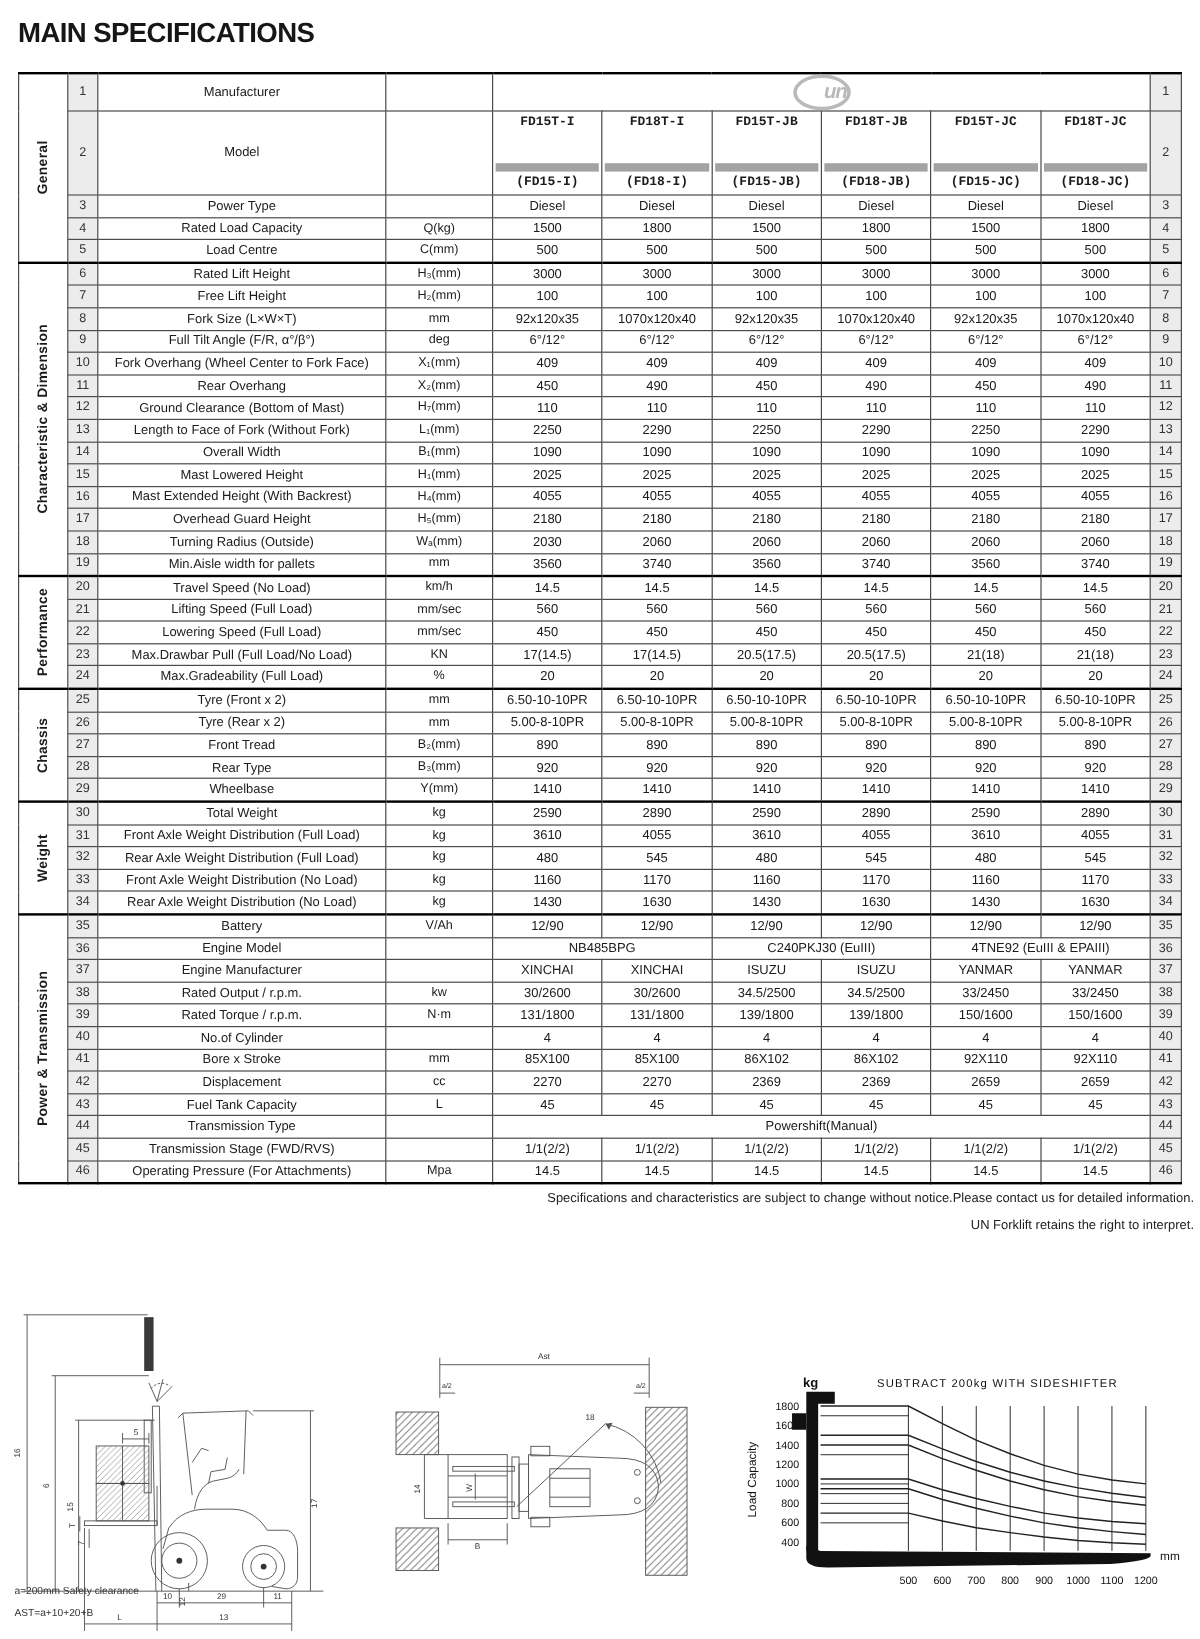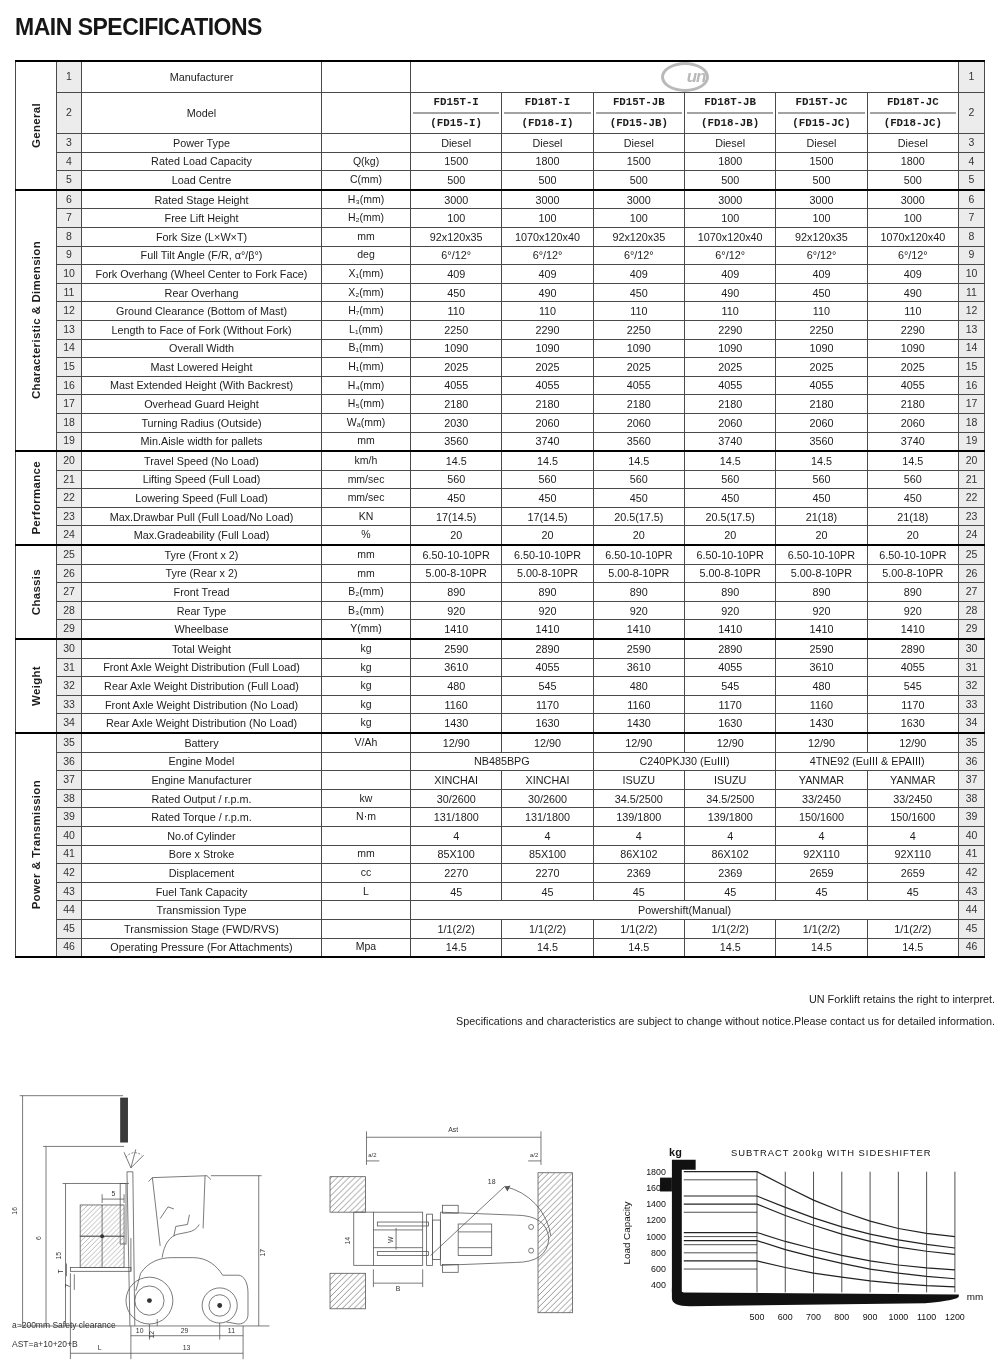--- a/index.html
+++ b/index.html
@@ -14,21 +14,21 @@
   #spec-table tr.gs td{border-top:2.4px solid #000;}
   td.no-cell{background:#ececec;font-size:10.5px;color:#333;}
   td.lab-cell{text-align:left;padding-left:7px;}
   td.unit-cell{font-size:10.5px;}
   td.cat-cell{background:#fff;}
   .rot{writing-mode:vertical-rl;transform:rotate(180deg);font-weight:bold;font-size:11.5px;margin:0 auto;letter-spacing:0.3px;}
   tr.r1 td{height:34px;}
   tr.r2 td{height:38px;}
   td.model-cell{padding:0;font-family:Liberation Mono, monospace;}
   td.model-cell .m1,.m2{line-height:19px;font-weight:bold;}
-  td.model-cell .m2{border-top:2px solid #a3a3a3;}
+  td.model-cell .m2{border-top:7px solid #a3a3a3;margin-top:24px;}
   .unlogo{display:inline-block;width:42px;height:24px;border:3px solid #b9b9b9;border-radius:50%;
           color:#b9b9b9;font-weight:bold;font-style:italic;font-size:17px;line-height:23px;text-align:right;
           letter-spacing:-1px;}
   
   #footer{position:absolute;right:15px;top:988px;text-align:right;font-size:10.8px;color:#222;line-height:2.05;}
   
   .dwg{position:absolute;}
   #dwg-side-box{left:6px;top:1082px;}
   #dwg-top-box{left:322px;top:1086px;}
   #chart-box{left:618px;top:1142px;}
@@ -131,21 +131,21 @@
           <td class="val-cell">500</td>
           <td class="val-cell">500</td>
           <td class="val-cell">500</td>
           <td class="no-cell">5</td>
         </tr>
         <tr class="gs">
           <td class="cat-cell" rowspan="14">
             <div class="rot">Characteristic &amp; Dimension</div>
           </td>
           <td class="no-cell">6</td>
-          <td class="lab-cell">Rated Stage Height</td>
+          <td class="lab-cell">Rated Lift Height</td>
           <td class="unit-cell">H₃(mm)</td>
           <td class="val-cell">3000</td>
           <td class="val-cell">3000</td>
           <td class="val-cell">3000</td>
           <td class="val-cell">3000</td>
           <td class="val-cell">3000</td>
           <td class="val-cell">3000</td>
           <td class="no-cell">6</td>
         </tr>
         <tr>
@@ -629,22 +629,22 @@
           <td class="val-cell">14.5</td>
           <td class="val-cell">14.5</td>
           <td class="val-cell">14.5</td>
           <td class="val-cell">14.5</td>
           <td class="no-cell">46</td>
         </tr>
       </tbody>
   </table>
 
   <div id="footer">
+    <div>Specifications and characteristics are subject to change without notice.Please contact us for detailed information.</div>
     <div>UN Forklift retains the right to interpret.</div>
-    <div>Specifications and characteristics are subject to change without notice.Please contact us for detailed information.</div>
   </div>
 
   <div class="dwg" id="dwg-side-box">
     <svg width="322" height="283" viewBox="0 0 330 290">
       <defs>
         <pattern id="hatchL" width="5" height="5" patternUnits="userSpaceOnUse">
           <path d="M0,5 L5,0 M-1,1 L1,-1 M4,6 L6,4" stroke="#8a8a8a" stroke-width="0.6"></path>
         </pattern>
       </defs>
       <g stroke="#555" stroke-width="0.8" fill="none">

